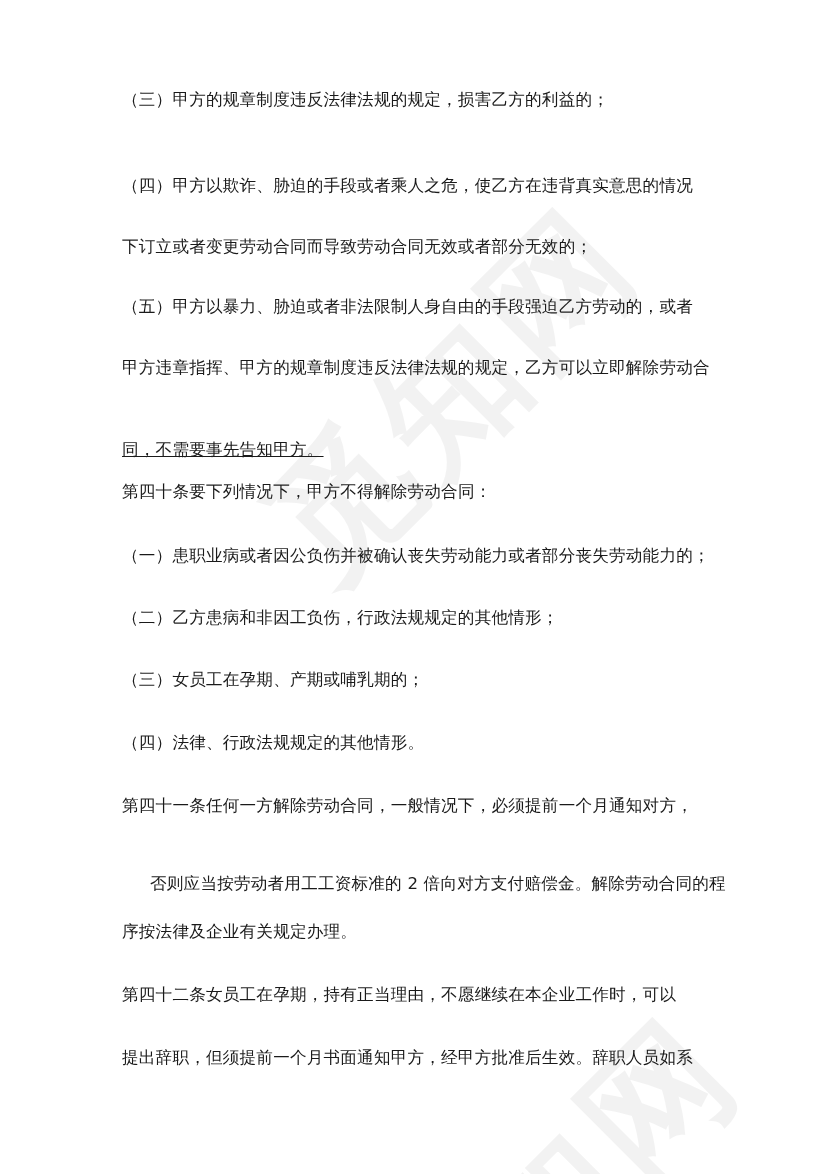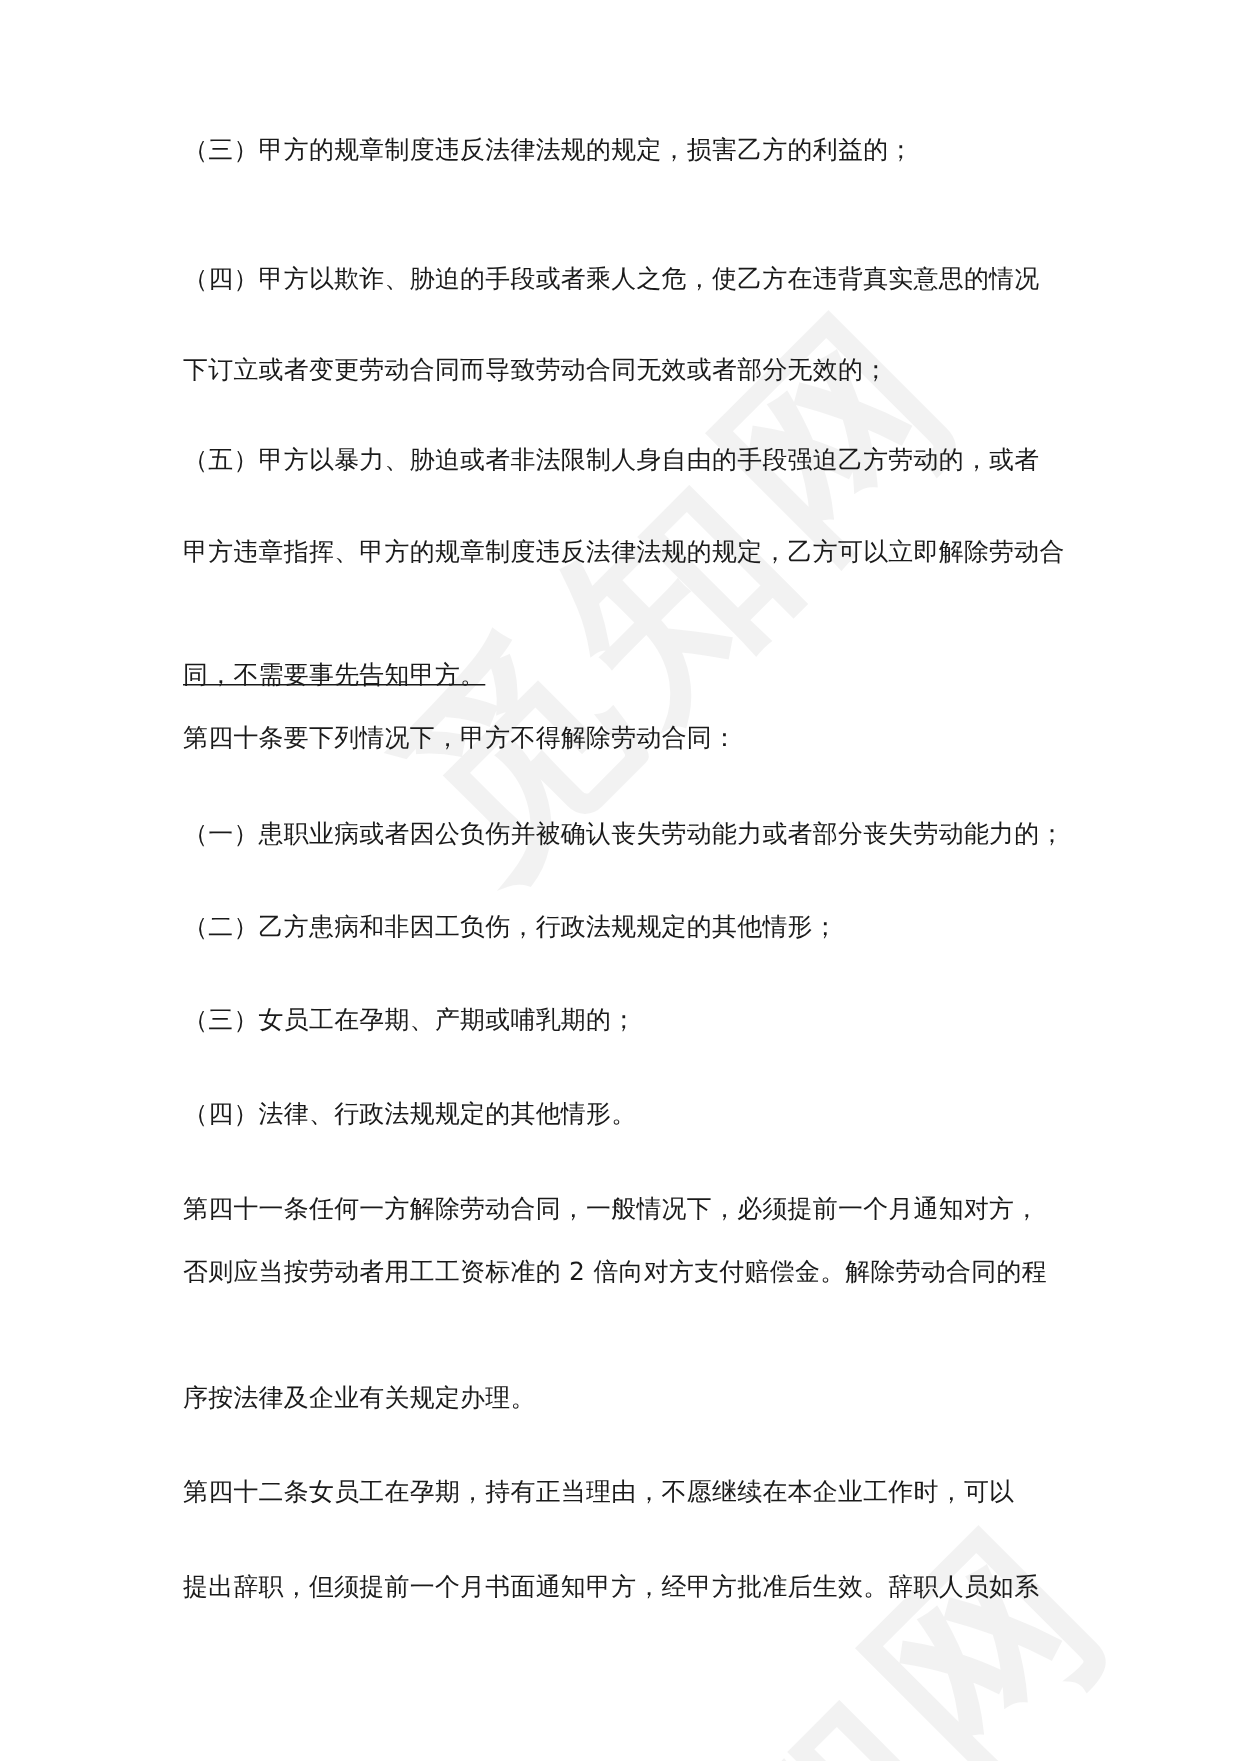--- a/index.html
+++ b/index.html
@@ -26,18 +26,18 @@
       <div class="line" style="top: 235px;"><span>下订立或者变更劳动合同而导致劳动合同无效或者部分无效的；</span></div>
       <div class="line" style="top: 295px;"><span>（五）甲方以暴力、胁迫或者非法限制人身自由的手段强迫乙方劳动的，或者</span></div>
       <div class="line" style="top: 356px;"><span>甲方违章指挥、甲方的规章制度违反法律法规的规定，乙方可以立即解除劳动合</span></div>
       <div class="line" style="top: 438px; text-decoration: underline;"><span>同，不需要事先告知甲方。</span></div>
       <div class="line" style="top: 480px;"><span class="bold">第四十条</span><span>要下列情况下，甲方不得解除劳动合同：</span></div>
       <div class="line" style="top: 544px; text-align: center;"><span>（一）患职业病或者因公负伤并被确认丧失劳动能力或者部分丧失劳动能力的；</span></div>
       <div class="line" style="top: 606px;"><span>（二）乙方患病和非因工负伤，行政法规规定的其他情形；</span></div>
       <div class="line" style="top: 668px;"><span>（三）女员工在孕期、产期或哺乳期的；</span></div>
       <div class="line" style="top: 731px;"><span>（四）法律、行政法规规定的其他情形。</span></div>
       <div class="line" style="top: 794px;"><span class="bold">第四十一条</span><span>任何一方解除劳动合同，一般情况下，必须提前一个月通知对方，</span></div>
-      <div class="line" style="top: 836px;"><span>否则应当按劳动者用工工资标准的 2 倍向对方支付赔偿金。解除劳动合同的程</span></div>
+      <div class="line" style="top: 872px; margin-left: 28px;"><span>否则应当按劳动者用工工资标准的 2 倍向对方支付赔偿金。解除劳动合同的程</span></div>
       <div class="line" style="top: 920px;"><span>序按法律及企业有关规定办理。</span></div>
       <div class="line" style="top: 983px;"><span class="bold">第四十二条</span><span>女员工在孕期，持有正当理由，不愿继续在本企业工作时，可以</span></div>
       <div class="line" style="top: 1046px;"><span>提出辞职，但须提前一个月书面通知甲方，经甲方批准后生效。辞职人员如系</span></div>
     </div>
 </div>
 
 </body></html>

